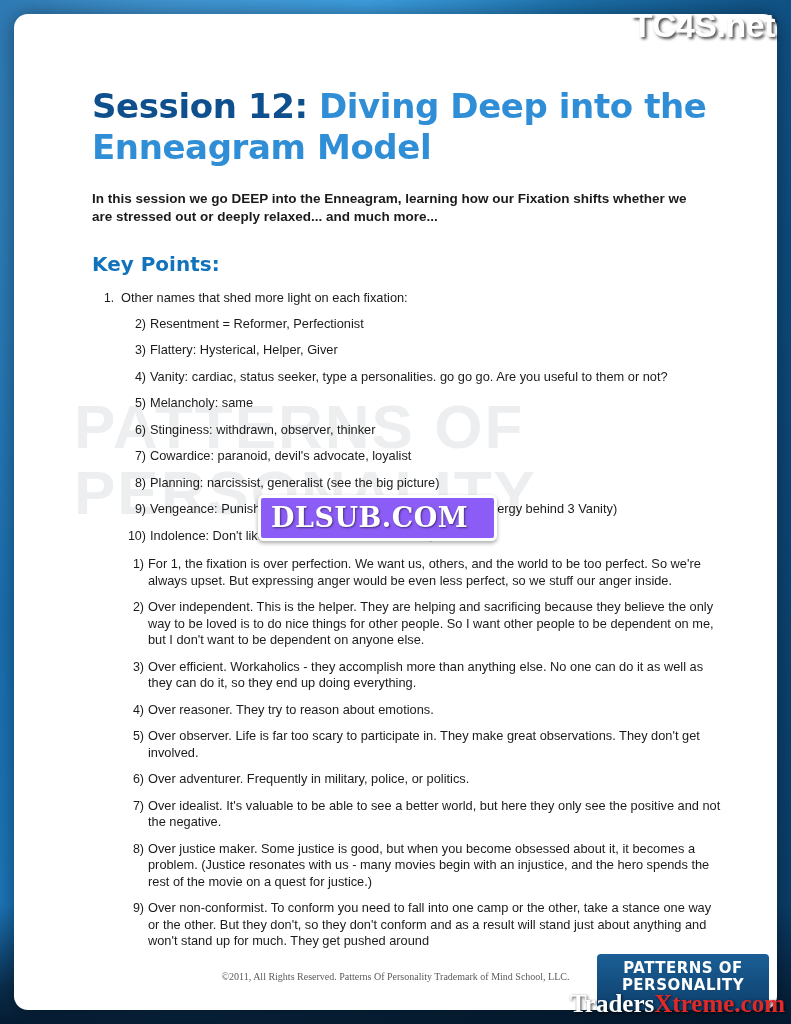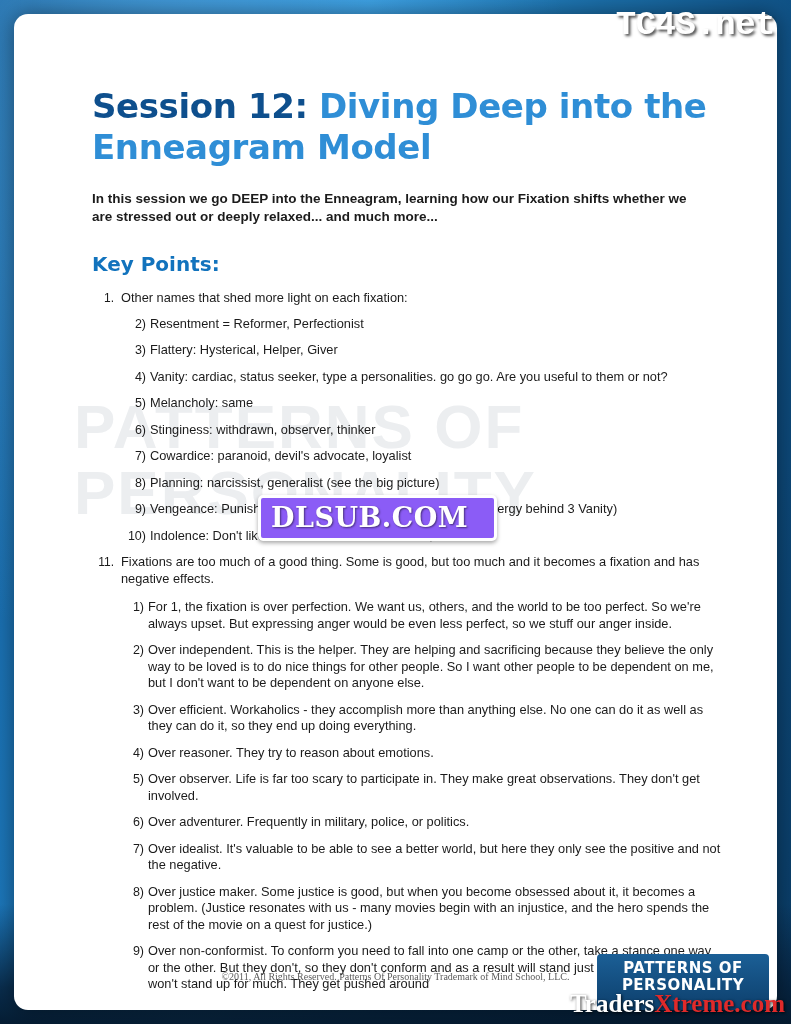--- a/index.html
+++ b/index.html
@@ -147,21 +147,21 @@
   }
 
   
   #tc4s {
     position: absolute;
     right: 16px;
     top: 6px;
     font-size: 34px;
     font-weight: bold;
     color: #ffffff;
-    font-family: Liberation Mono, monospace;
+    font-family: Liberation Sans, sans-serif;
     text-shadow: 2px 2px 3px rgba(0,0,0,0.7);
     letter-spacing: -0.5px;
   }
   #dlsub {
     position: absolute;
     left: 258px;
     top: 495px;
     padding: 4px 26px 5px 10px;
     background: #8b5cf6;
     border: 3px solid #ffffff;
@@ -280,24 +280,20 @@
         <div class="row lvl2">
           <div class="num">9)</div>
           <div class="txt">Vengeance: Punisher, Boss, Leader (has the second most energy behind 3 Vanity)</div>
         </div>
         <div class="row lvl2">
           <div class="num">10)</div>
           <div class="txt">Indolence: Don't like to be bothered. Peacemaker, mediator.</div>
         </div>
       </div>
 
-      <div class="row lvl1">
-        <div class="num">11.</div>
-        <div class="txt">Fixations are too much of a good thing. Some is good, but too much and it becomes a fixation and has negative effects.</div>
-      </div>
 
       <div class="gap-before">
         <div class="row lvl2b">
           <div class="num">1)</div>
           <div class="txt">For 1, the fixation is over perfection. We want us, others, and the world to be too perfect. So we're always upset. But expressing anger would be even less perfect, so we stuff our anger inside.</div>
         </div>
         <div class="row lvl2b">
           <div class="num">2)</div>
           <div class="txt">Over independent. This is the helper. They are helping and sacrificing because they believe the only way to be loved is to do nice things for other people. So I want other people to be dependent on me, but I don't want to be dependent on anyone else.</div>
         </div>

